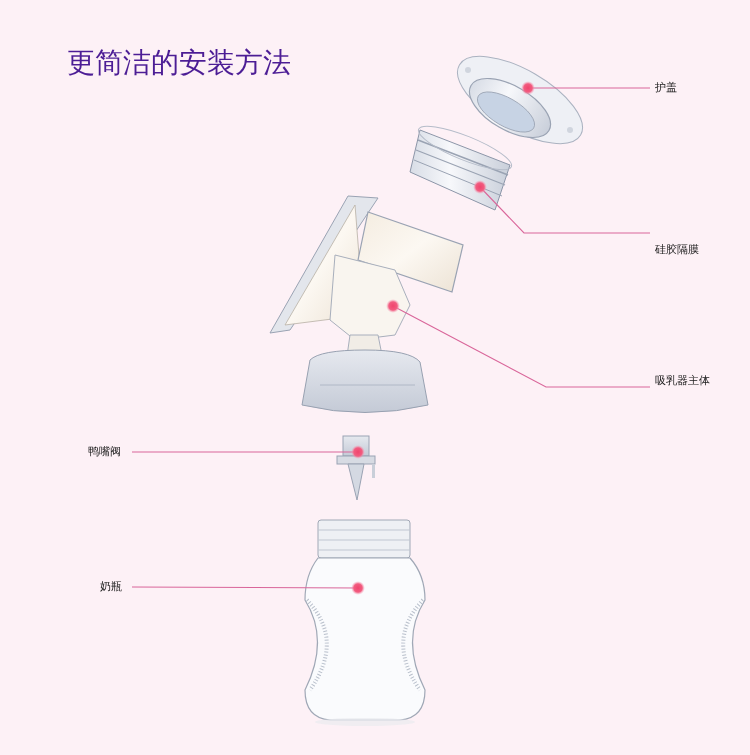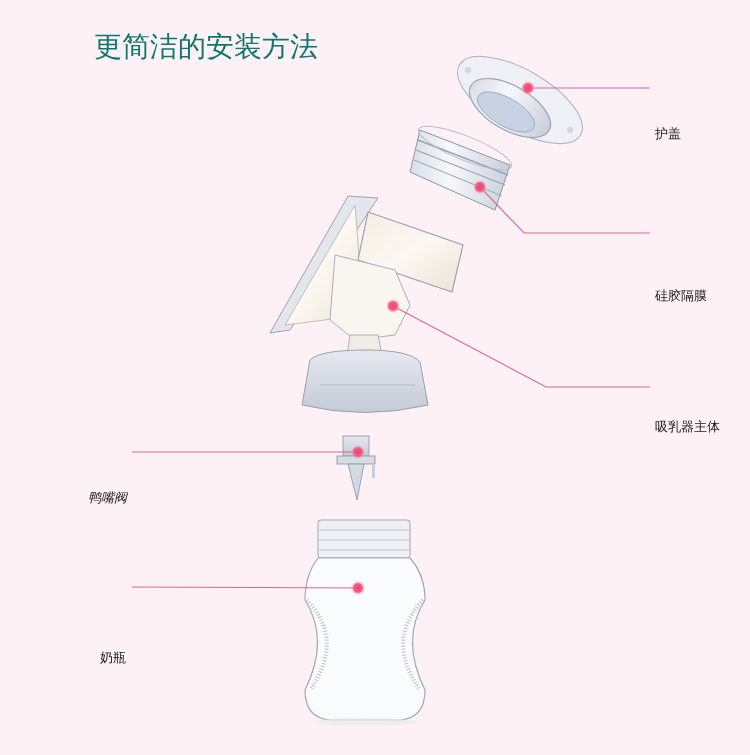--- a/index.html
+++ b/index.html
@@ -3,28 +3,27 @@
 <meta charset="utf-8">
 <style>
   html, body { margin: 0; padding: 0; }
   body {
     width: 750px; height: 755px; overflow: hidden;
     background: #fdf1f6;
     font-family: "DejaVu Sans", "Liberation Sans", sans-serif;
     position: relative;
   }
   .title {
-    position: absolute; left: 67px; top: 28px;
-    font-size: 28px; color: #0f766e; letter-spacing: 0px;
+    position: absolute; left: 67px; top: 44px;
+    font-size: 28px; color: #4c1d95; letter-spacing: 0px;
     font-weight: normal;
-    margin-left: 27px;
   }
   .label {
-    position: absolute; font-size: 13px; color: #1a1a1a;
-    white-space: nowrap; line-height: 16px; margin-top: 46px;
+    position: absolute; font-size: 11px; color: #1a1a1a;
+    white-space: nowrap; line-height: 16px;
   }
   svg.art { position: absolute; left: 0; top: 0; }
 </style>
 </head>
 <body>
 
 <div class="title">更简洁的安装方法</div>
 
 <svg class="art" width="750" height="755" viewBox="0 0 750 755">
   <defs>
@@ -108,14 +107,14 @@
     <circle cx="480" cy="187" r="7" fill="url(#dotg)"></circle>
     <circle cx="393" cy="306" r="7" fill="url(#dotg)"></circle>
     <circle cx="358" cy="452" r="7" fill="url(#dotg)"></circle>
     <circle cx="358" cy="588" r="7" fill="url(#dotg)"></circle>
   </g>
 </svg>
 
 <div class="label" style="left:655px; top:80px;">护盖</div>
 <div class="label" style="left:655px; top:242px;">硅胶隔膜</div>
 <div class="label" style="left:655px; top:373px;">吸乳器主体</div>
-<div class="label" style="left:88px; top:444px;font-style:italic;">鸭嘴阀</div>
-<div class="label" style="left:100px; top:604px;">奶瓶</div>
+<div class="label" style="left:88px; top:444px;">鸭嘴阀</div>
+<div class="label" style="left:100px; top:579px;">奶瓶</div>
 
 </body></html>

